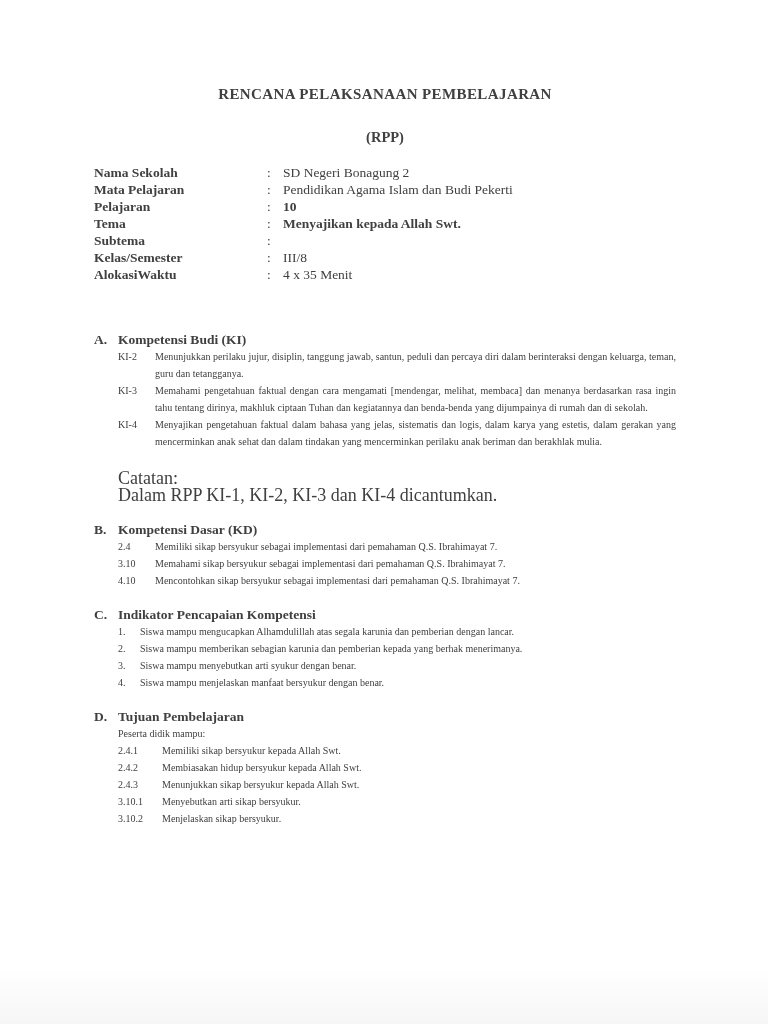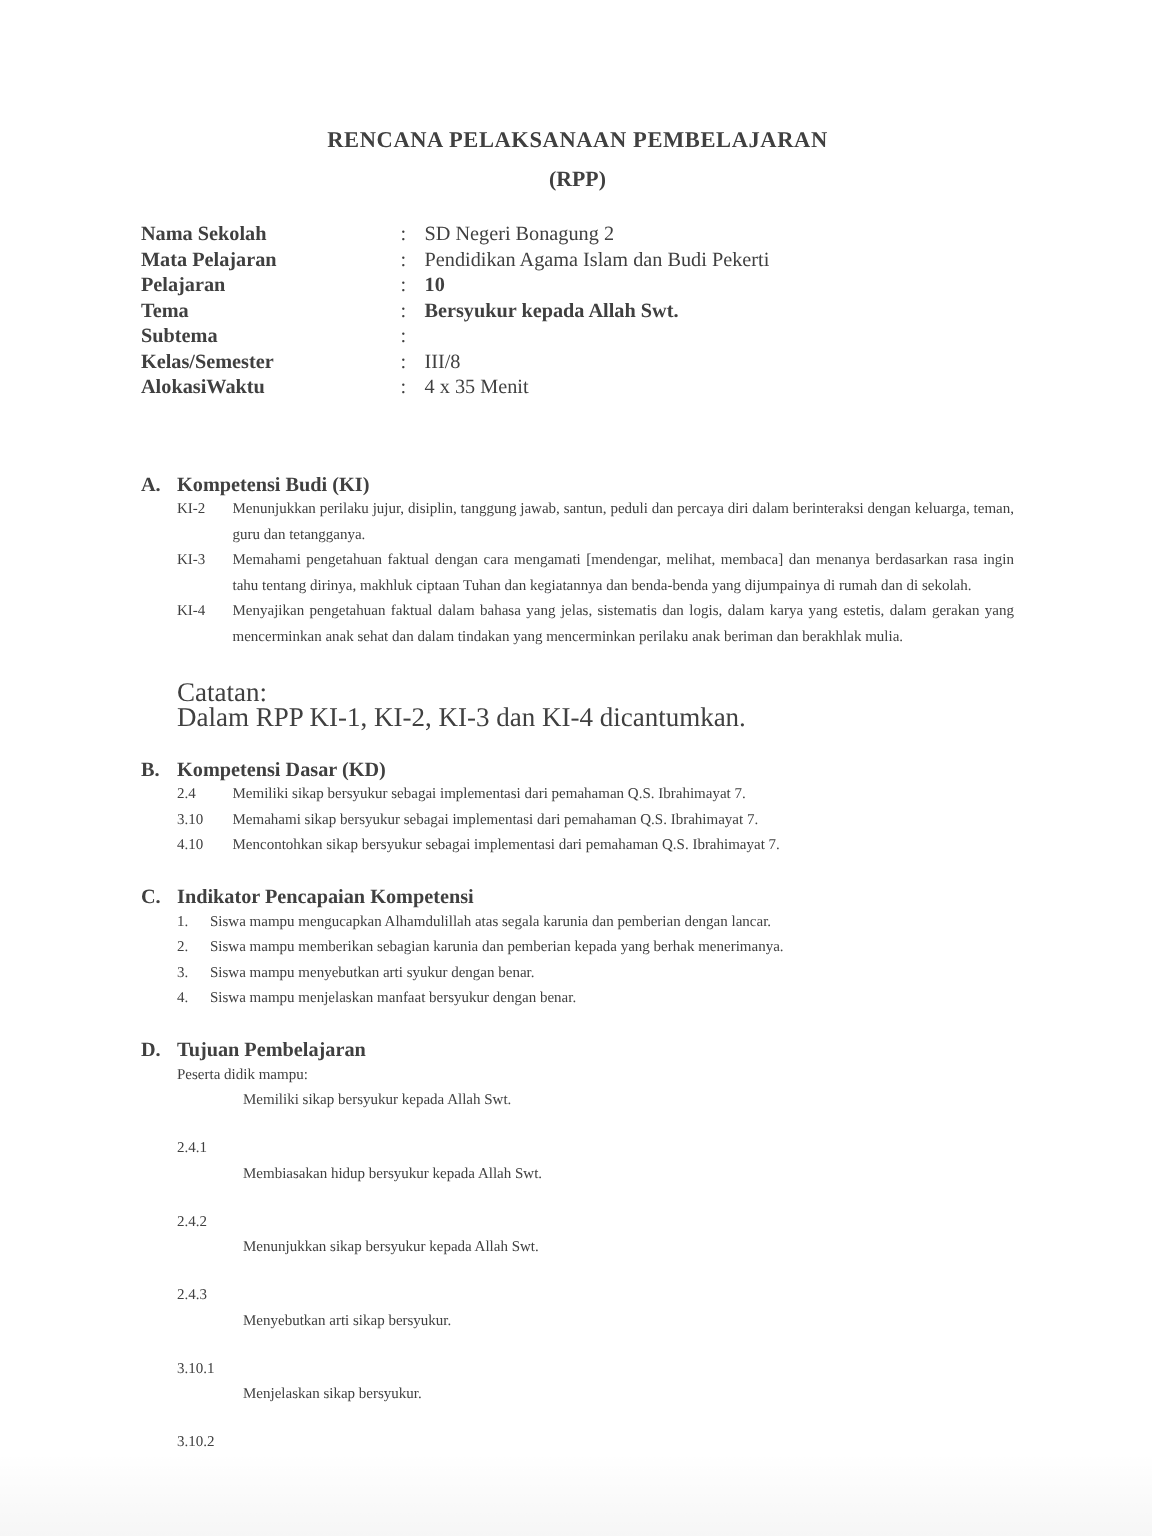--- a/index.html
+++ b/index.html
@@ -23,38 +23,38 @@
     font-weight: bold;
     font-size: 15px;
     line-height: 17px;
     letter-spacing: 0.4px;
   }
   .doc-subtitle {
     text-align: center;
     font-weight: bold;
     font-size: 14.5px;
     line-height: 17px;
-    margin-top: 9px;
+    margin-top: 26px;
   }
   .meta { margin-top: 18px; }
   .meta-row { display: flex; font-size: 13.5px; line-height: 17px; }
   .meta-label { width: 173px; font-weight: bold; flex: 0 0 auto; }
   .meta-colon { width: 16px; flex: 0 0 auto; }
   .meta-value { flex: 1; }
   .meta-value.bold { font-weight: bold; }
   .section { margin-top: 17px; }
   .sec-0 { margin-top: 48px; }
   .section-head { display: flex; font-weight: bold; font-size: 13.5px; line-height: 17px; }
   .sec-letter { width: 24px; flex: 0 0 auto; }
   .sec-body { margin-left: 24px; }
   .intro { font-size: 10px; line-height: 17px; }
   .item { display: flex; font-size: 10px; line-height: 17px; font-family: Liberation Serif, serif; }
   .item-label { flex: 0 0 37px; }
   .sec-2 .item-label { flex: 0 0 22px; }
-  .sec-3 .item-label { flex: 0 0 44px; margin-top: 32px; }
+  .sec-3 .item-label { flex: 0 0 44px; }
   .item-text { flex: 1; text-align: justify; }
   .sec-3 .item-text { text-align: left; }
   .note { margin-top: 20px; font-size: 18px; line-height: 17px; }
   .page-bottom-shade {
     position: absolute;
     left: 0; right: 0; bottom: 0;
     height: 56px;
     background: linear-gradient(to bottom, rgba(0,0,0,0) 0%, rgba(0,0,0,0.035) 100%);
     pointer-events: none;
   }
@@ -78,21 +78,21 @@
           <span class="meta-value">Pendidikan Agama Islam dan Budi Pekerti</span>
         </div>
         <div class="meta-row">
           <span class="meta-label">Pelajaran</span>
           <span class="meta-colon">:</span>
           <span class="meta-value bold">10</span>
         </div>
         <div class="meta-row">
           <span class="meta-label">Tema</span>
           <span class="meta-colon">:</span>
-          <span class="meta-value bold">Bersyukur kepada Allah Swt.</span>
+          <span class="meta-value bold">Menyajikan kepada Allah Swt.</span>
         </div>
         <div class="meta-row">
           <span class="meta-label">Subtema</span>
           <span class="meta-colon">:</span>
         </div>
         <div class="meta-row">
           <span class="meta-label">Kelas/Semester</span>
           <span class="meta-colon">:</span>
           <span class="meta-value">III/8</span>
         </div>

